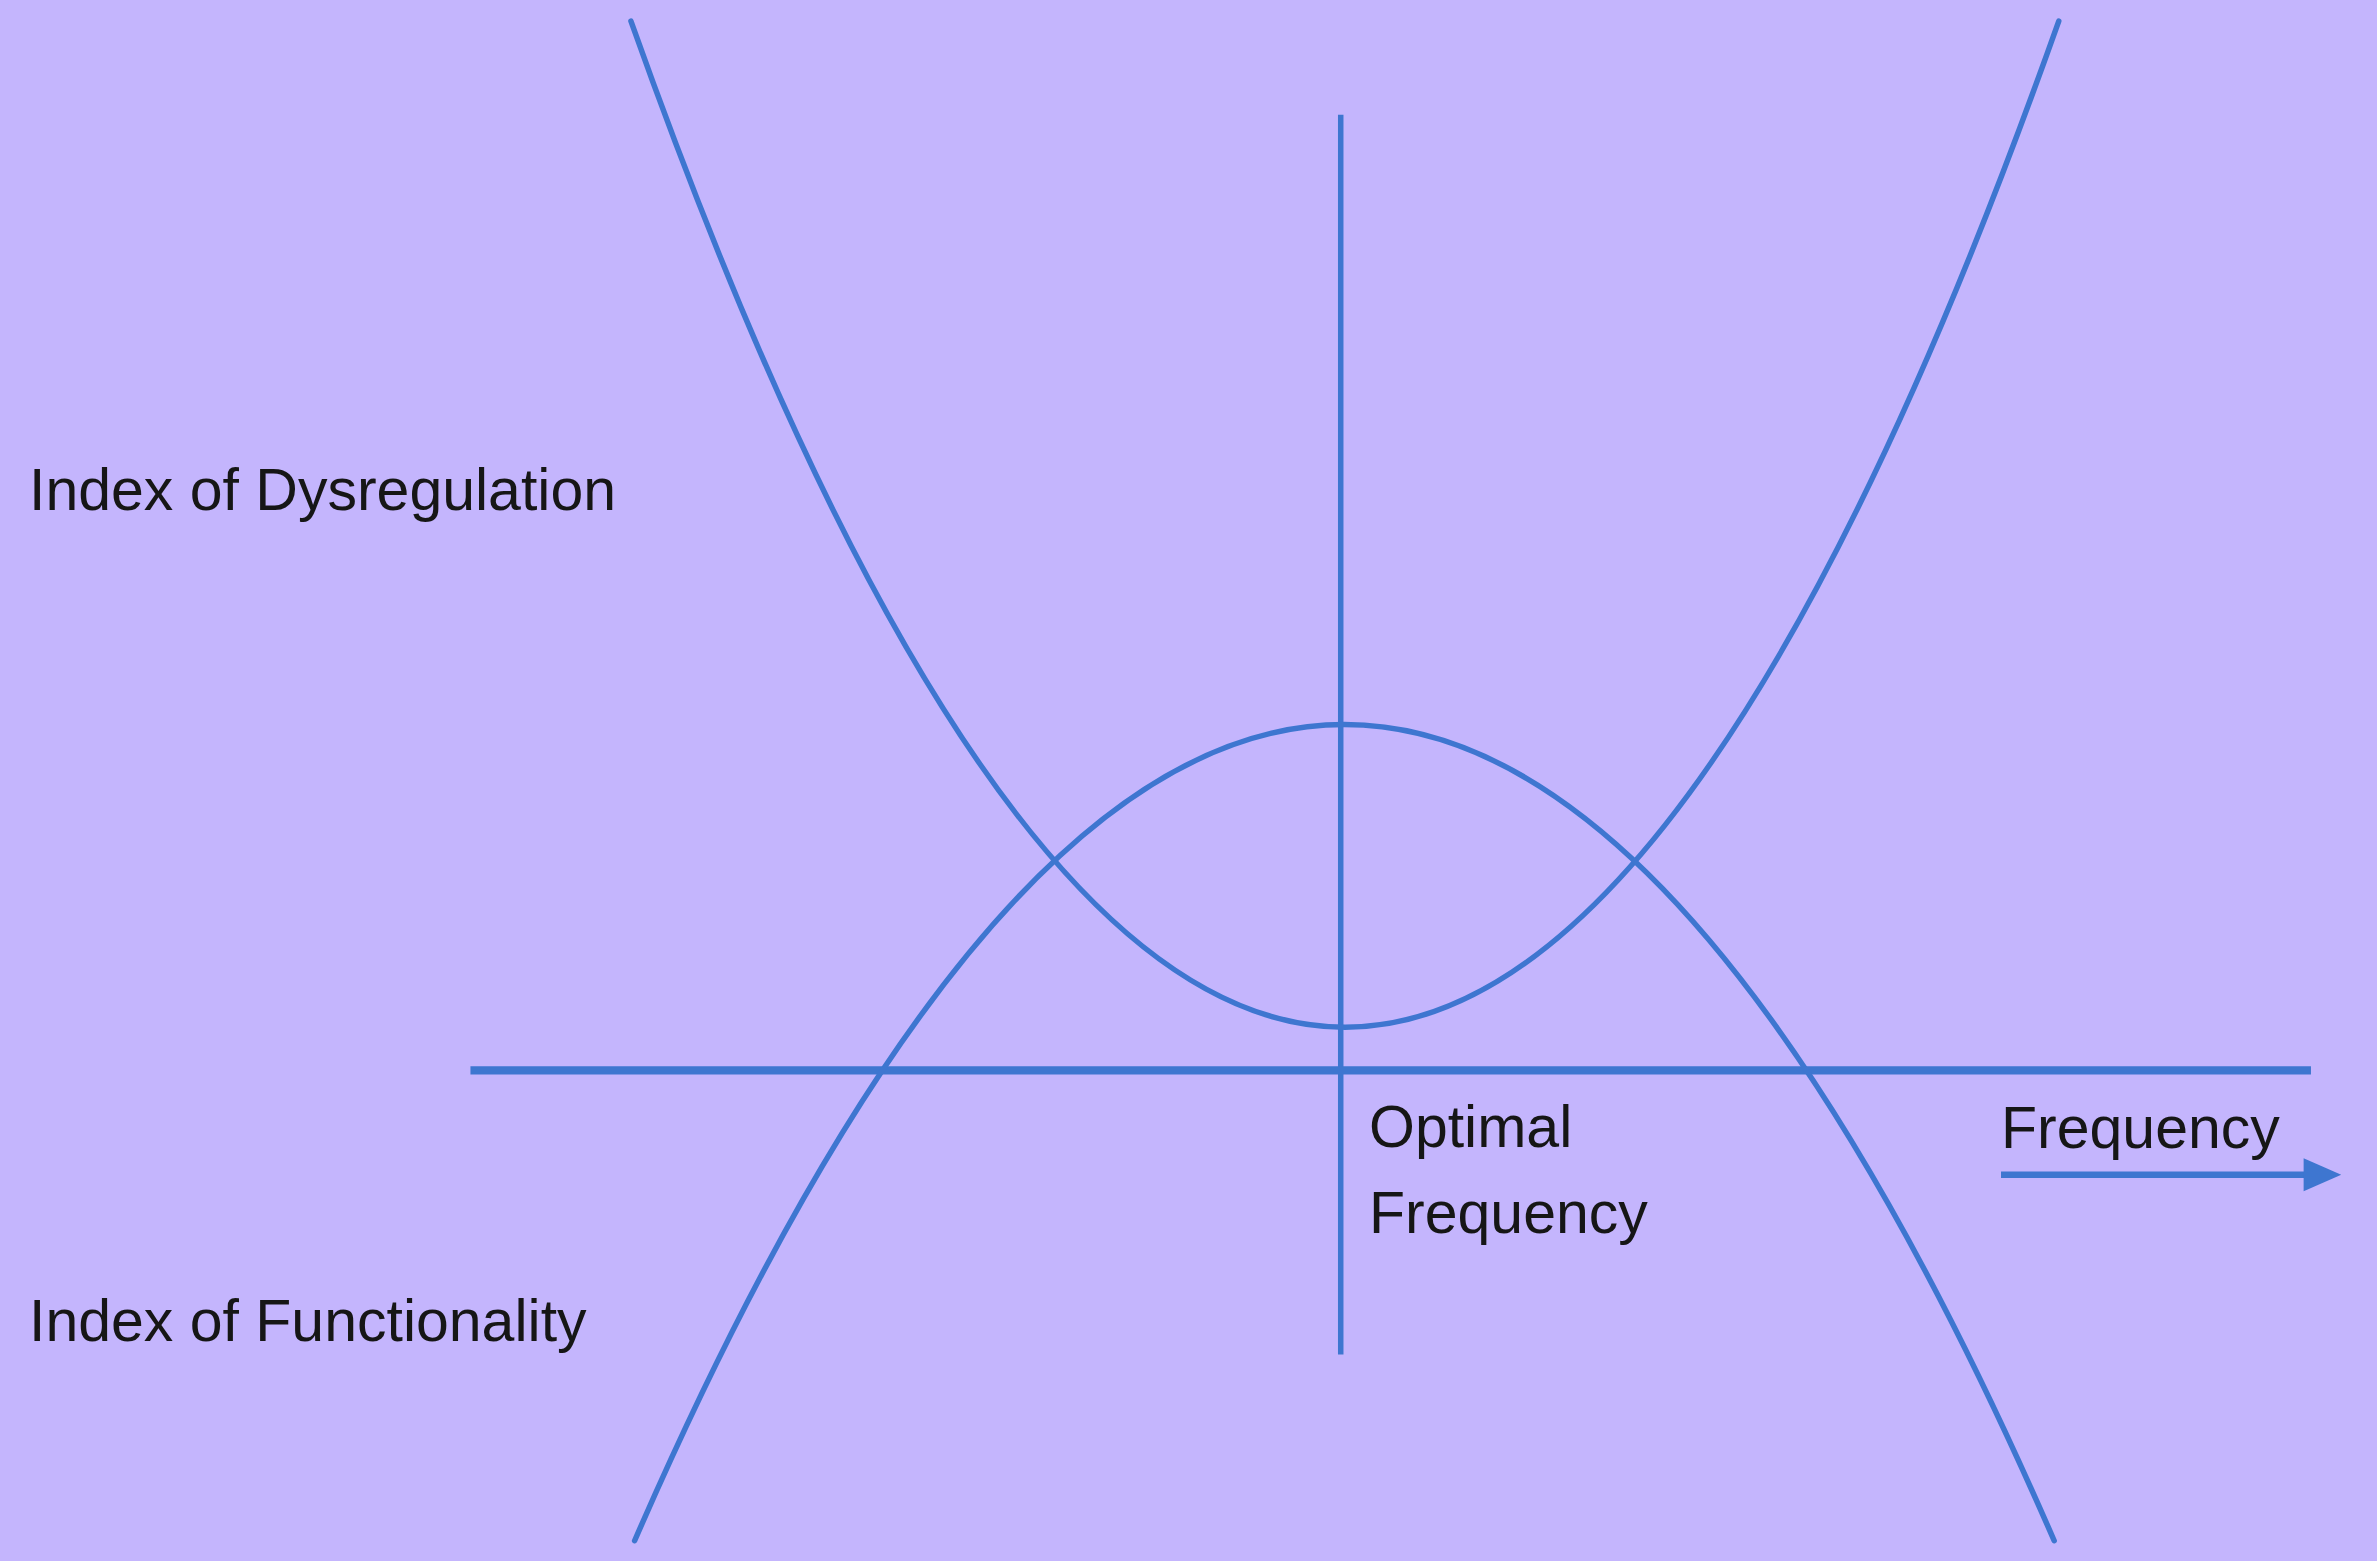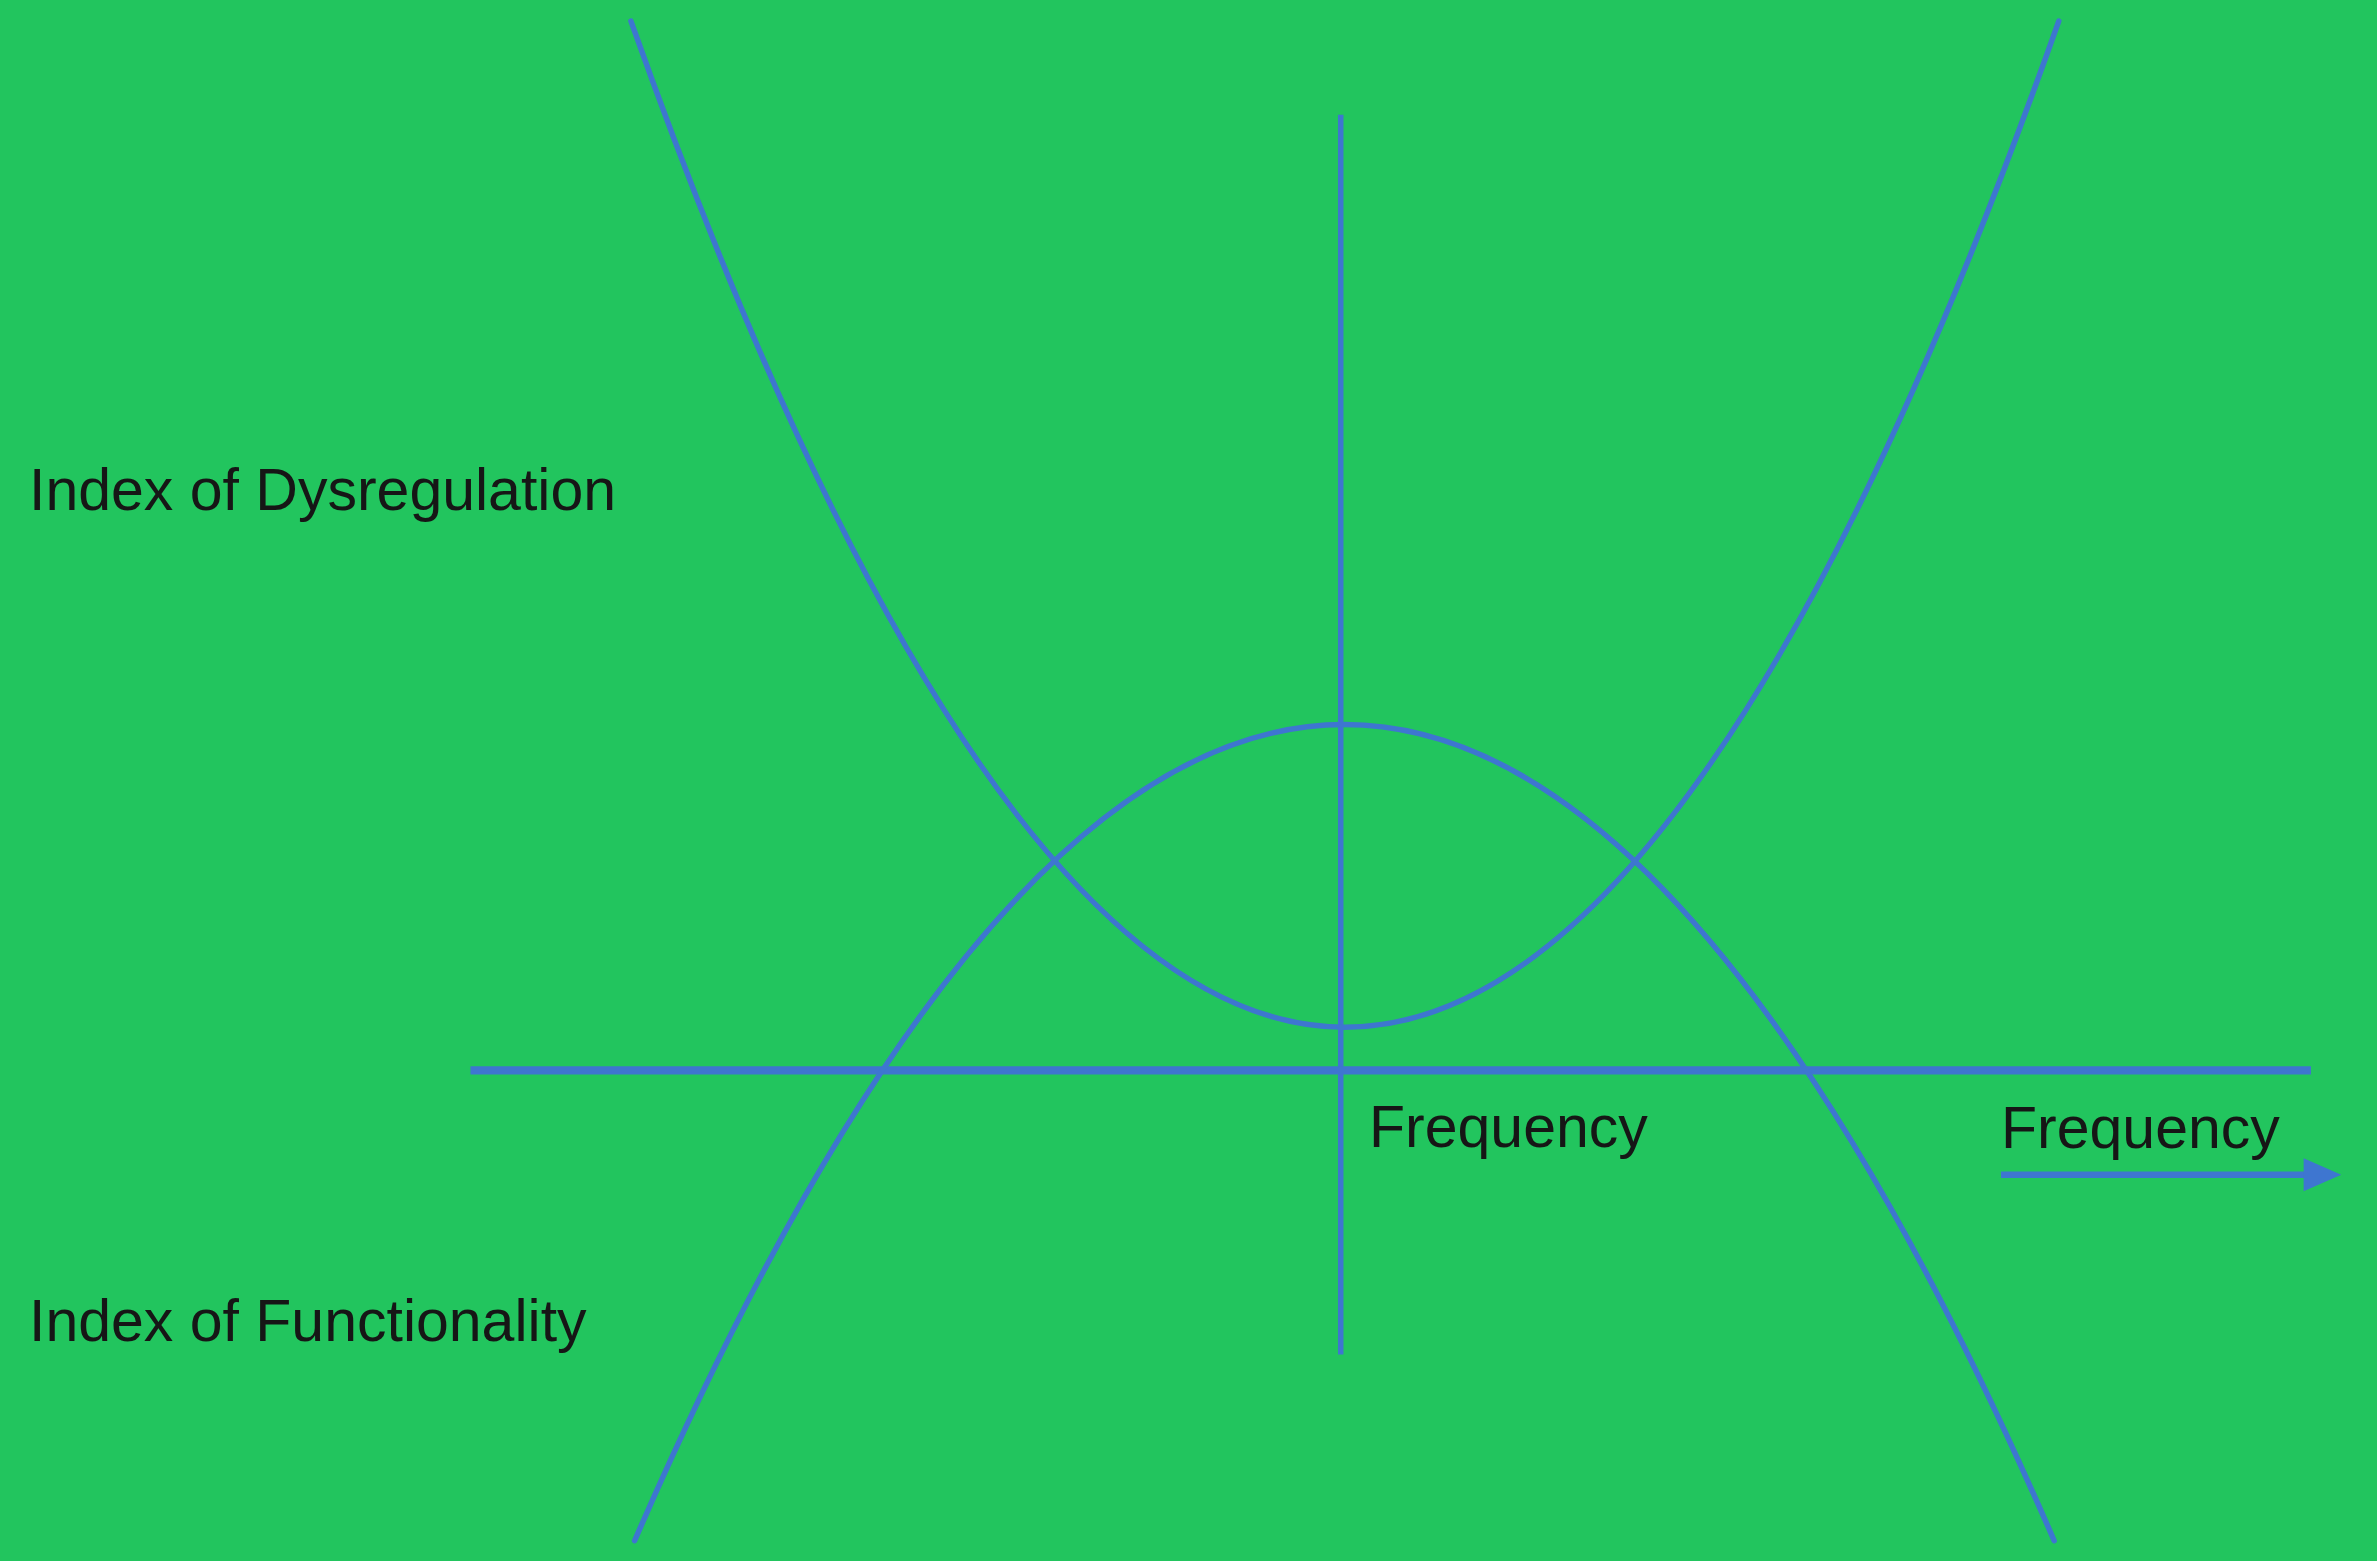--- a/index.html
+++ b/index.html
@@ -4,21 +4,21 @@
 <style>
   html, body {
     margin: 0;
     padding: 0;
     background: #ffffff;
   }
   .figure {
     position: relative;
     width: 2377px;
     height: 1561px;
-    background: #22c55e;
+    background: #c4b5fd;
     overflow: hidden;
     font-family: "Liberation Sans", sans-serif;
   }
   .plot-svg {
     position: absolute;
     left: 0;
     top: 0;
     width: 2377px;
     height: 1561px;
   }
@@ -53,19 +53,20 @@
 
     <path d="M 2182 1281 L 2516 1281" fill="none" stroke-width="7" stroke-linecap="butt" stroke="#3E76D0"></path>
     <polygon points="2512,1263 2553,1281 2512,1299" fill="#3E76D0"></polygon>
   </svg>
 
   <div class="label label-dysregulation">Index of Dysregulation</div>
 
   <div class="label label-functionality">Index of Functionality</div>
 
   <div class="label label-optimal">
+    <div class="optimal-line">Optimal</div>
     <div class="optimal-line">Frequency</div>
   </div>
 
   <div class="label label-frequency">Frequency</div>
 
 </div>
 
 
 </body></html>

